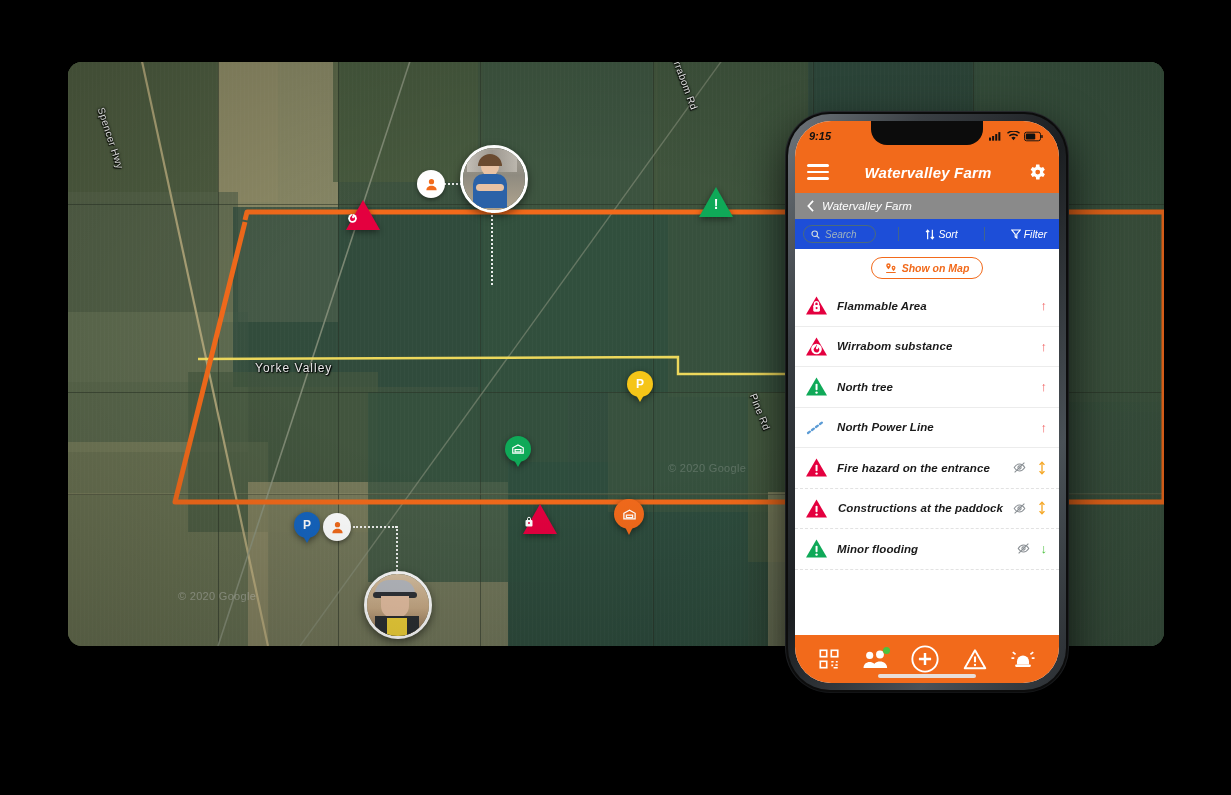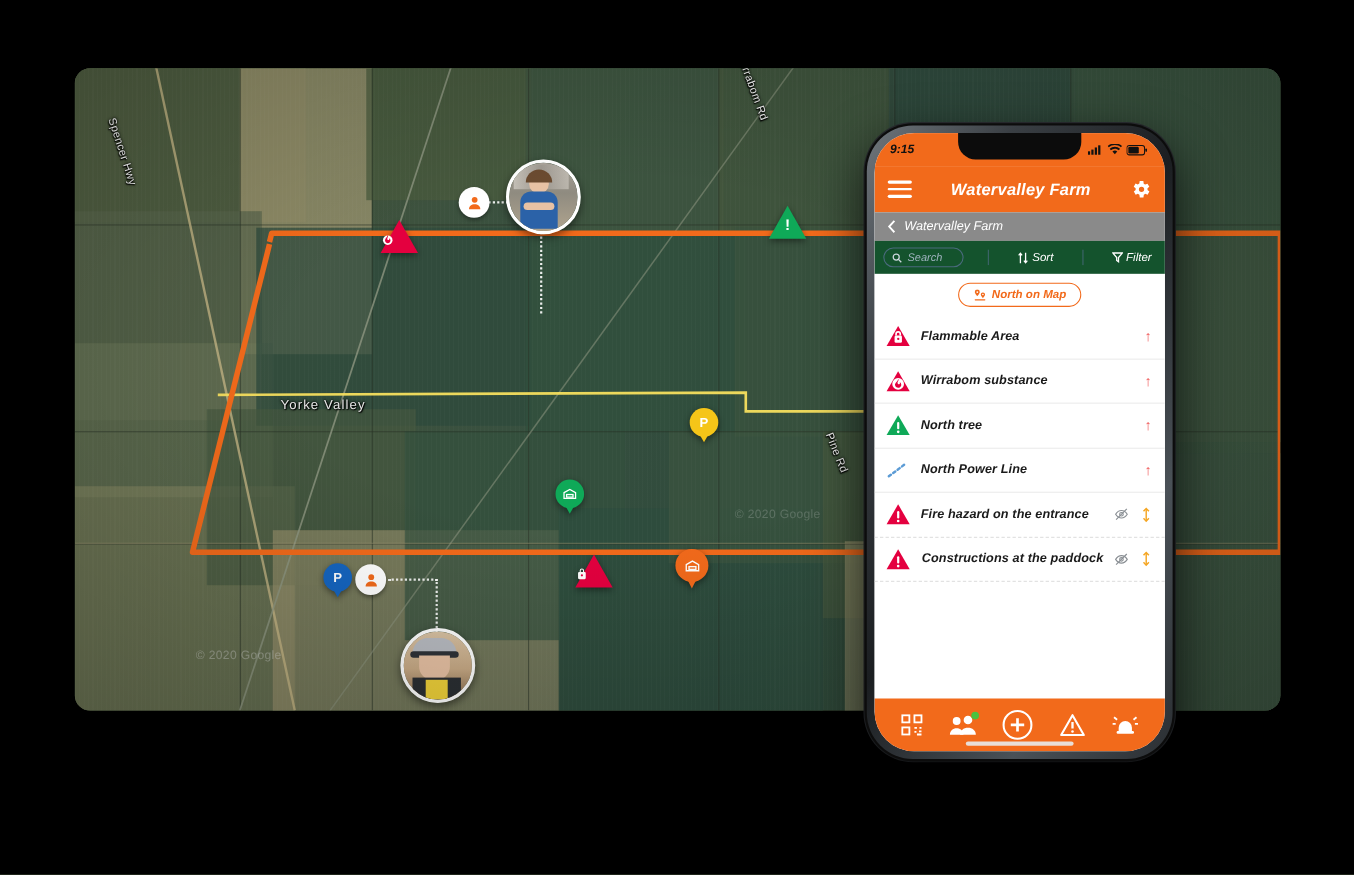--- a/index.html
+++ b/index.html
@@ -137,21 +137,21 @@
   .appbar-title{
     flex:1;text-align:center;color:#fff;font-size:15px;font-weight:bold;letter-spacing:.2px;
   }
   .burger{width:22px;display:flex;flex-direction:column;gap:4px;cursor:pointer;}
   .burger span{display:block;height:2.6px;background:#fff;border-radius:2px;}
   .breadcrumb{
     height:26px;background:#8a8a8a;display:flex;align-items:center;gap:8px;
     padding:0 12px;box-sizing:border-box;color:#fff;font-size:11.5px;flex:0 0 auto;
   }
   .searchrow{
-    height:30px;background:#14532d;display:flex;align-items:center;
+    height:30px;background:#1d4ed8;display:flex;align-items:center;
     padding:4px 8px;box-sizing:border-box;gap:22px;flex:0 0 auto;
   }
   .searchbox{
     flex:1;height:18px;border:1px solid #4a6a7d;border-radius:9px;
     display:flex;align-items:center;gap:5px;padding:0 7px;box-sizing:border-box;
     color:#9fb3be;font-size:10px;
   }
   .sfdiv{width:1px;height:14px;background:#4a6a7d;opacity:.8;}
   .sf{color:#fff;font-size:10.5px;display:flex;align-items:center;gap:3px;padding:0 4px;cursor:pointer;white-space:nowrap;}
   .listpane{flex:1;background:#fff;overflow:hidden;position:relative;}
@@ -460,21 +460,21 @@
       <div class="listpane">
         <div class="showmap-wrap">
           <div class="showmap">
             <svg width="12" height="11" viewBox="0 0 16 14" fill="#F26A1B">
               <path d="M4.6 0a3 3 0 0 1 3 3c0 2-3 5-3 5s-3-3-3-5a3 3 0 0 1 3-3z"></path>
               <circle cx="4.6" cy="3" r="1.1" fill="#fff"></circle>
               <path d="M11.4 3.4a2.6 2.6 0 0 1 2.6 2.6c0 1.8-2.6 4.4-2.6 4.4S8.8 7.8 8.8 6a2.6 2.6 0 0 1 2.6-2.6z"></path>
               <circle cx="11.4" cy="6" r="1" fill="#fff"></circle>
               <rect x="1.4" y="11.6" width="13" height="1.5" rx="0.7"></rect>
             </svg>
-            <span>North on Map</span>
+            <span>Show on Map</span>
           </div>
         </div>
 
         <div class="row">
           <div class="row-ico">
             <svg width="23" height="21" viewBox="0 0 24 22">
               <path d="M12 1.5 23 20.5H1z" fill="#E4003F"></path>
               <rect x="8.6" y="10.5" width="7" height="7" rx="1.4" fill="#fff"></rect>
               <path d="M10 10.5V9a2 2 0 0 1 4 0v1.5" fill="none" stroke="#fff" stroke-width="1.6"></path>
               <circle cx="12.1" cy="13.7" r="1.1" fill="#E4003F"></circle>
@@ -565,20 +565,38 @@
                 <line x1="2" y1="14" x2="14" y2="2"></line>
             </svg>
             <svg width="10" height="14" viewBox="0 0 10 16" fill="none" stroke="#F5A623" stroke-width="1.5">
               <line x1="5" y1="2" x2="5" y2="14"></line>
                 <polyline points="2.2,4.4 5,1.4 7.8,4.4"></polyline>
                 <polyline points="2.2,11.6 5,14.6 7.8,11.6"></polyline>
             </svg>
           </div>
         </div>
 
+        <div class="row" style="border-bottom:1px dashed #e2e2e2;">
+          <div class="row-ico">
+            <svg width="23" height="21" viewBox="0 0 24 22">
+              <path d="M12 1.5 23 20.5H1z" fill="#0FA958"></path>
+              <rect x="11" y="8" width="2.1" height="7" rx="1" fill="#fff"></rect>
+              <circle cx="12.05" cy="17.4" r="1.25" fill="#fff"></circle>
+            </svg>
+          </div>
+          <div class="row-label">Minor flooding</div>
+          <div class="row-actions">
+            <svg width="13" height="13" viewBox="0 0 16 16" fill="none" stroke="#8a8f94" stroke-width="1.3">
+              <path d="M1.5 8s2.6-4.2 6.5-4.2S14.5 8 14.5 8s-2.6 4.2-6.5 4.2S1.5 8 1.5 8z"></path>
+              <circle cx="8" cy="8" r="2"></circle>
+                <line x1="2" y1="14" x2="14" y2="2"></line>
+            </svg>
+            <span class="act" style="color:#4CC23F;">↓</span>
+          </div>
+        </div>
 
 
       </div>
 
       <div class="tabbar">
         <div class="tabicon">
           <svg width="22" height="22" viewBox="0 0 24 24" fill="none" stroke="#fff" stroke-width="1.8">
             <rect x="2.5" y="2.5" width="7" height="7"></rect>
               <rect x="14.5" y="2.5" width="7" height="7"></rect>
             <rect x="2.5" y="14.5" width="7" height="7"></rect>

